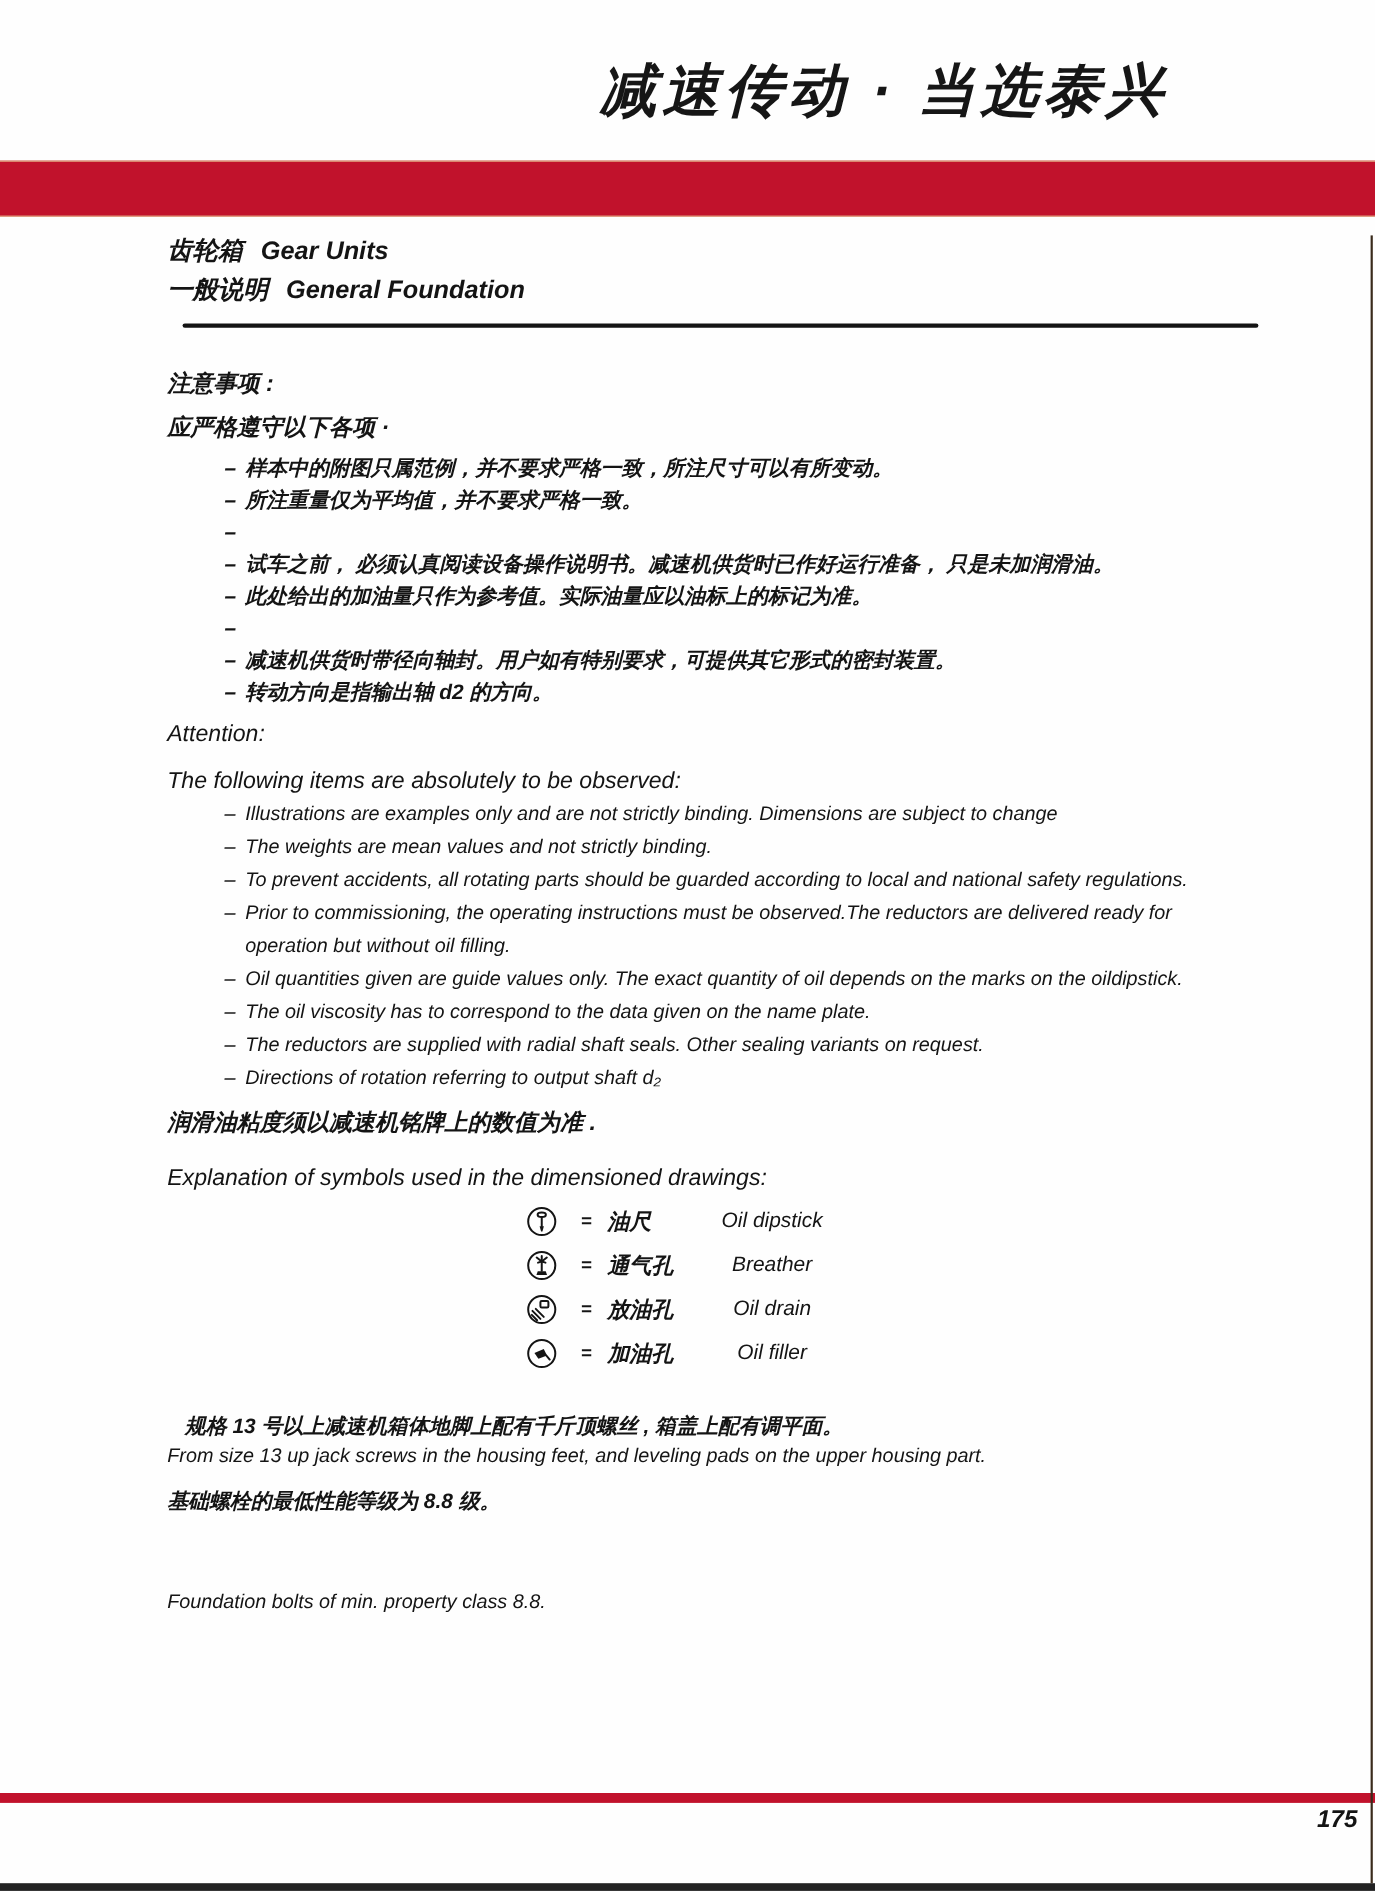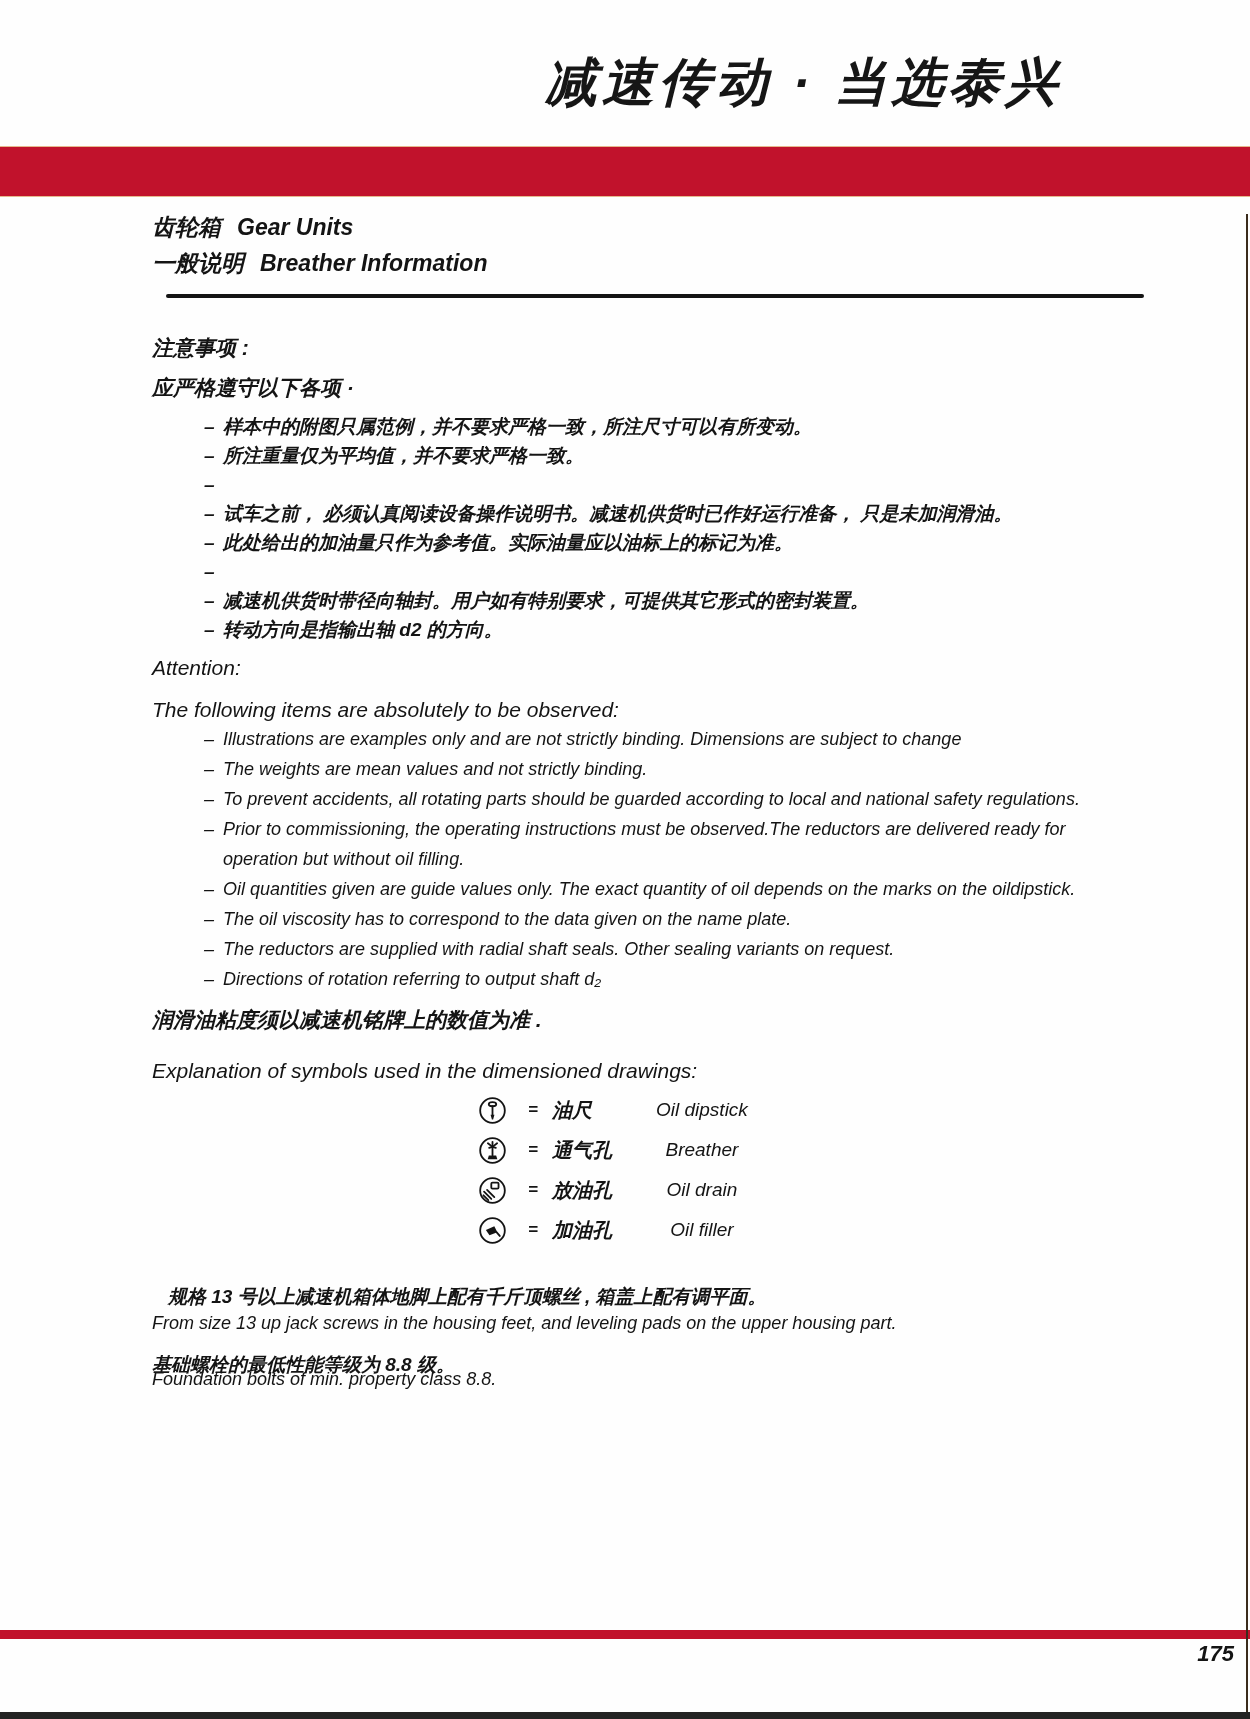--- a/index.html
+++ b/index.html
@@ -66,21 +66,21 @@
   .sym-eq { font-size:17px; font-weight:700; text-align:center; }
   .sym-cn { font-size:20px; font-weight:700; }
   .sym-en { font-size:19px; font-weight:400;text-align:center; }
 
   .note { position:absolute; left:152px; white-space:nowrap; }
   .note-cn { font-size:19px; font-weight:700; }
   .note-en { font-size:18px; font-weight:400; }
   .note1-cn { top:1284px;margin-left:16px; }
   .note1-en { top:1313px; }
   .note2-cn { top:1352px; }
-  .note2-en { top:1369px; }
+  .note2-en { top:1446px; }
 
   .footer-redline { position:absolute; left:0; top:1630px; width:100%; height:9px; background:#c1122c; }
   .page-num { position:absolute; right:16px; top:1641px; font-size:22px; font-weight:700; }
   .footer-black { position:absolute; left:0; top:1712px; width:100%; height:7px; background:#232323; }
   .edge-line { position:absolute; left:1246px; top:214px; width:2px; height:1498px; background:#3a2b1c; }
 
   .icon-stroke { stroke:#141414; fill:none; stroke-width:1.5; stroke-linecap:round; }
   .icon-fill { fill:#141414; stroke:none; }
 </style>
 </head>
@@ -89,21 +89,21 @@
 <div class="page">
 
   <div class="doc-title">减速传动 · 当选泰兴</div>
 
   <div class="red-band"></div>
 
   <div class="hdr hdr-line1">
     <span class="cn">齿轮箱</span><span class="en">Gear Units</span>
   </div>
   <div class="hdr hdr-line2">
-    <span class="cn">一般说明</span><span class="en">Breather Information</span>
+    <span class="cn">一般说明</span><span class="en">General Foundation</span>
   </div>
   <div class="hdr-rule"></div>
 
   <div class="lead lead-cn cn-lead1">注意事项 :</div>
   <div class="lead lead-cn cn-lead2">应严格遵守以下各项 ·</div>
 
   <div class="bullets cn-bullets">
     <div class="bullet">
         <span class="dash">–</span>
         <span class="bullet-text">样本中的附图只属范例，并不要求严格一致，所注尺寸可以有所变动。</span>

